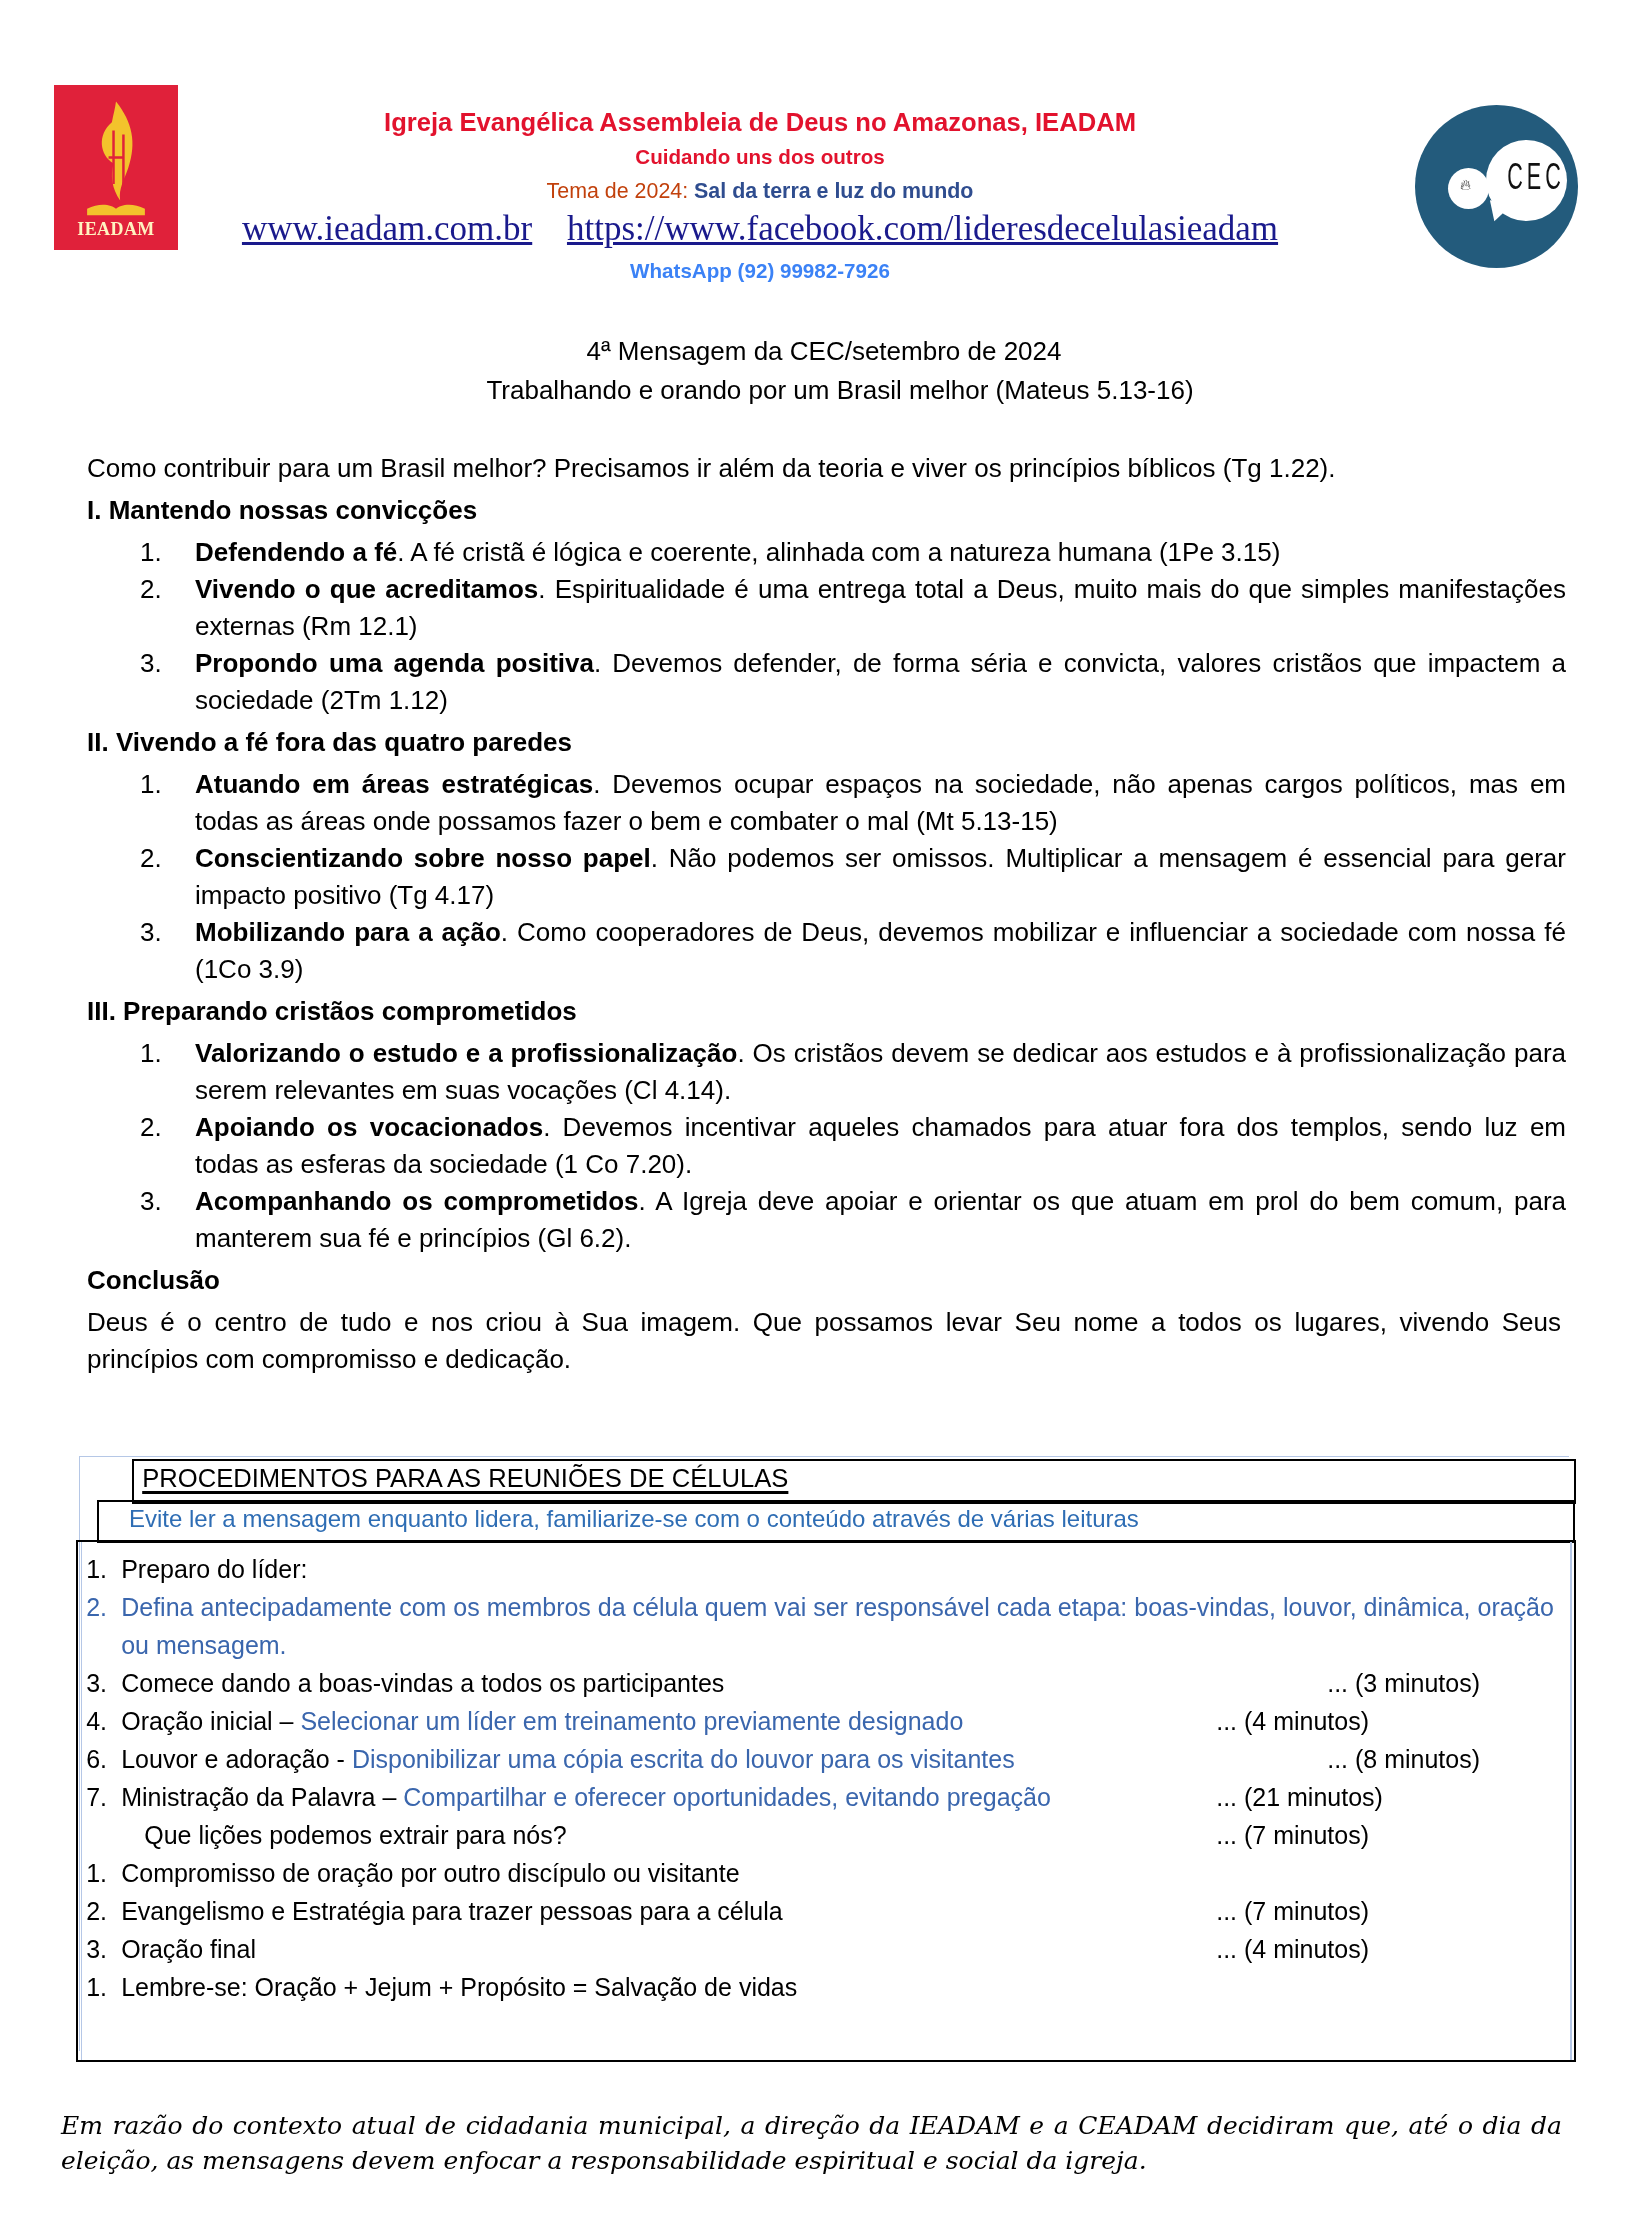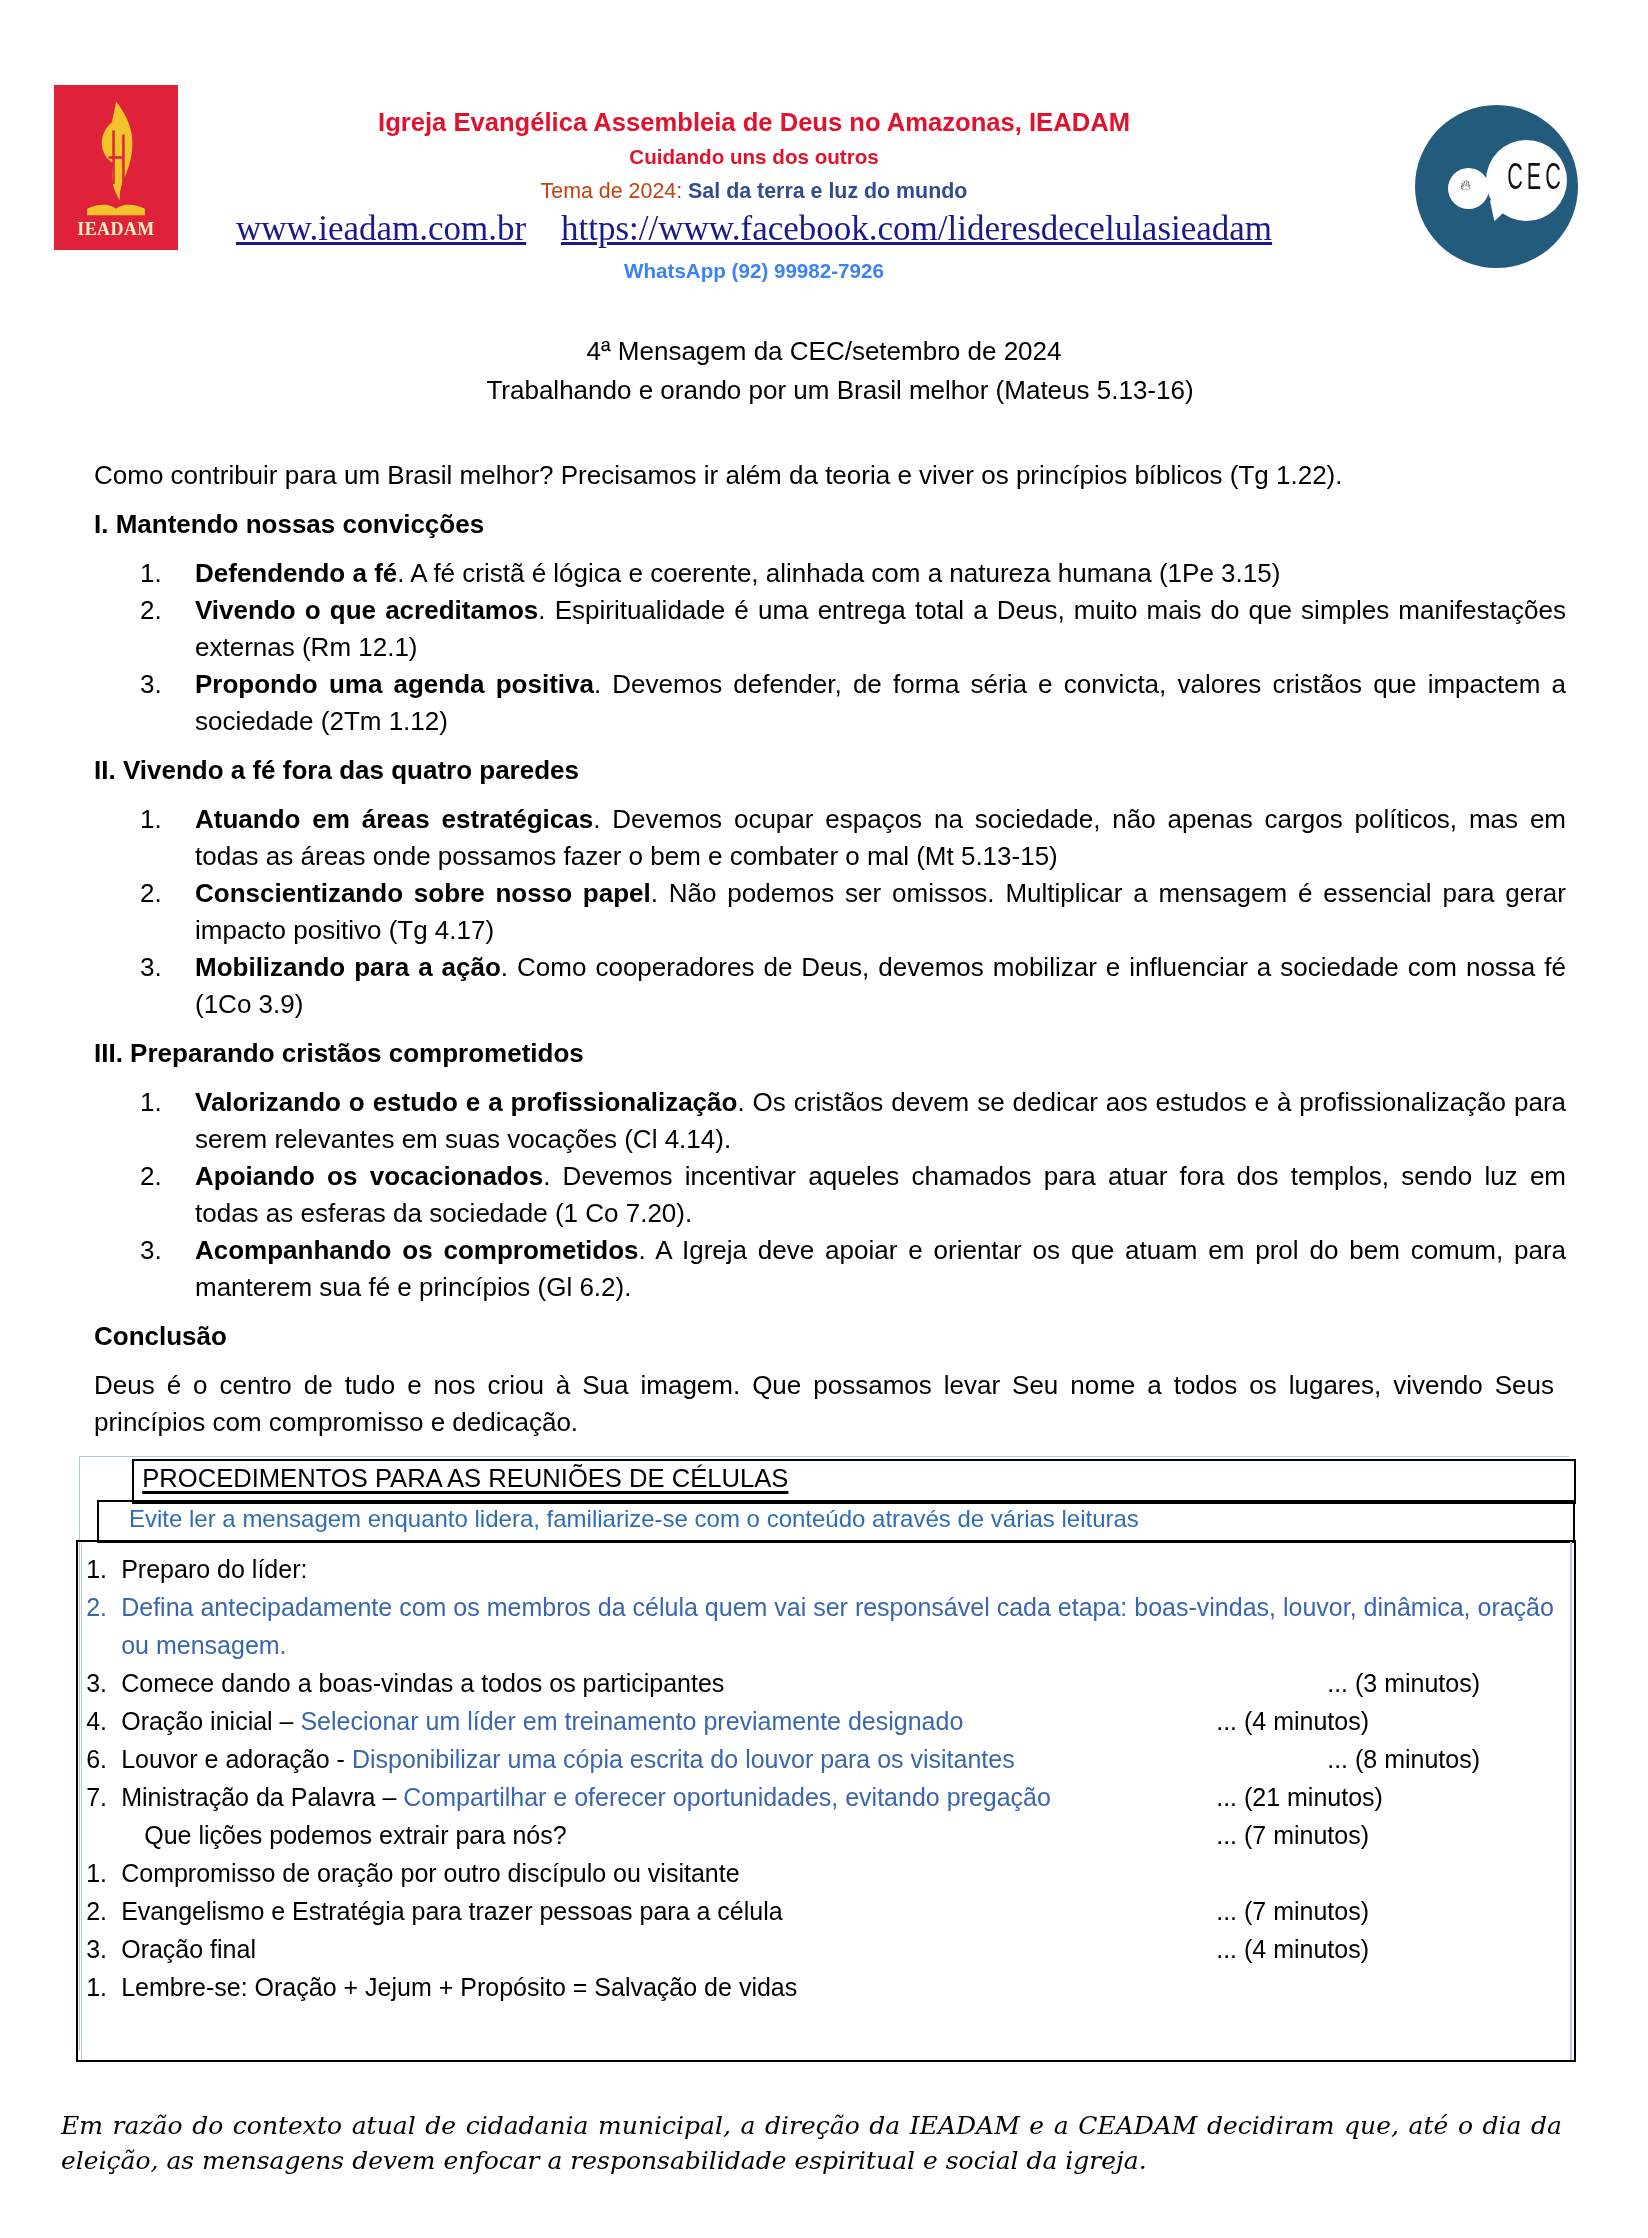--- a/index.html
+++ b/index.html
@@ -10,38 +10,38 @@
   .logo-ieadam svg { position: absolute; left: 0; top: 0; }
   .logo-ieadam .logo-text { position: absolute; left: 0; right: 0; bottom: 10px; text-align: center; color: #fff3c0; font-family: "Liberation Serif", serif; font-weight: bold; font-size: 18px; letter-spacing: 0.4px; }
 
   .logo-cec { position: absolute; left: 1415px; top: 105px; width: 163px; height: 163px; border-radius: 50%; background: #235b7c; }
   .logo-cec .bubble-big { position: absolute; left: 71px; top: 35px; width: 81px; height: 81px; border-radius: 50%; background: #fff; }
   .logo-cec .bubble-small { position: absolute; left: 33px; top: 63px; width: 41px; height: 41px; border-radius: 50%; background: #fff; }
   .logo-cec .bubble-tail { position: absolute; left: 73px; top: 97px; width: 0; height: 0; border-left: 8.2px solid transparent; border-right: 15px solid transparent; border-top: 20px solid #fff; transform: rotate(10deg); }
   .logo-cec .cec-text { position: absolute; left: 78px; top: 51px; width: 71px; text-align: center; font-family: "Liberation Sans Narrow", "Liberation Sans", sans-serif; font-size: 36px; letter-spacing: 6.6px; color: #111; transform: scaleX(0.6); transform-origin: center; }
   .logo-cec .mini-flame { position: absolute; left: 45px; top: 71px; font-size: 15px; color: #222; }
 
-  .hdr { position: absolute; left: 10px; width: 1488px; text-align: center; }
+  .hdr { position: absolute; left: 16px; width: 1488px; text-align: center; }
   .hdr-title { top: 108px; color: #e2122d; font-family: "Liberation Sans", sans-serif; font-weight: bold; font-size: 25.6px; }
   .hdr-sub { top: 145px; color: #e2122d; font-weight: bold; font-size: 20.6px; font-family: "Liberation Sans", sans-serif; text-align: center; }
   .hdr-theme { top: 179px; font-size: 21.4px; font-family: "Liberation Sans", sans-serif; }
   .hdr-theme .lbl { color: #c2410c; }
   .hdr-theme .val { color: #2f4d8f; font-weight: bold; }
   .hdr-links { top: 209px; font-family: "Liberation Serif", serif; font-size: 35px; }
   .hdr-links a { color: #1a1a8c; text-decoration: underline; margin: 0 13px; }
   .hdr-wa { top: 259px; color: #3b82f6; font-weight: bold; font-size: 20.6px; font-family: "Liberation Sans", sans-serif; }
 
   
   .msg-h { position: absolute; left: 0; width: 1648px; text-align: center; font-family: "Liberation Sans", sans-serif; font-size: 26px; }
   .msg-h1 { top: 336px; }
   .msg-h2 { top: 375px; margin-left: 16px; }
 
   
   .body { position: absolute; left: 82px; top: 445px; width: 1484px; font-family: "Liberation Sans", sans-serif; font-size: 26px; line-height: 37px; }
-  .body p { margin: 12px; }
+  .body p { margin: 5px; }
   .sec { font-weight: bold; }
   .ol { margin: 0; padding: 0; list-style: none; }
   .ol li { position: relative; padding-left: 113px; text-align: justify; }
   .ol li .num { position: absolute; left: 58px; top: 0; }
   .ol li b { font-weight: bold; }
 
   
   .proc-outer { position: absolute; left: 79px; top: 1456px; width: 1489px; height: 594px; border-top: 1.6px solid #b5c7e6; border-left: 1.6px solid #b5c7e6; }
   .proc-title-box { position: absolute; left: 132px; top: 1459px; width: 1440px; height: 40px; border: 2.5px solid #000; border-bottom-width: 3.3px; }
   .proc-title { position: absolute; left: 8.2px; top: 3.3px; font-family: "Liberation Sans", sans-serif; font-size: 25.6px; text-decoration: underline; text-decoration-thickness: 2.5px; text-underline-offset: 4.1px; }

